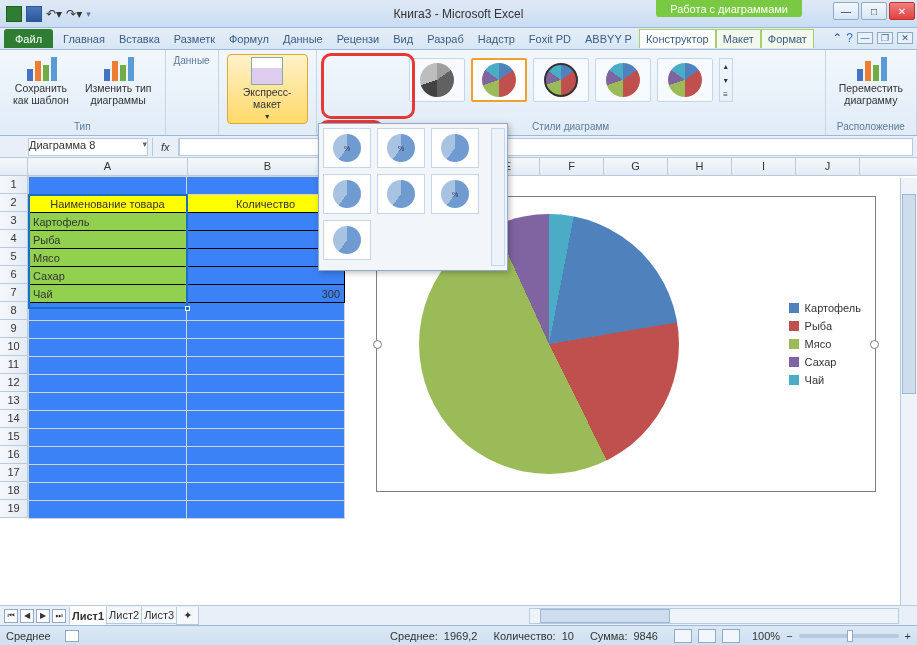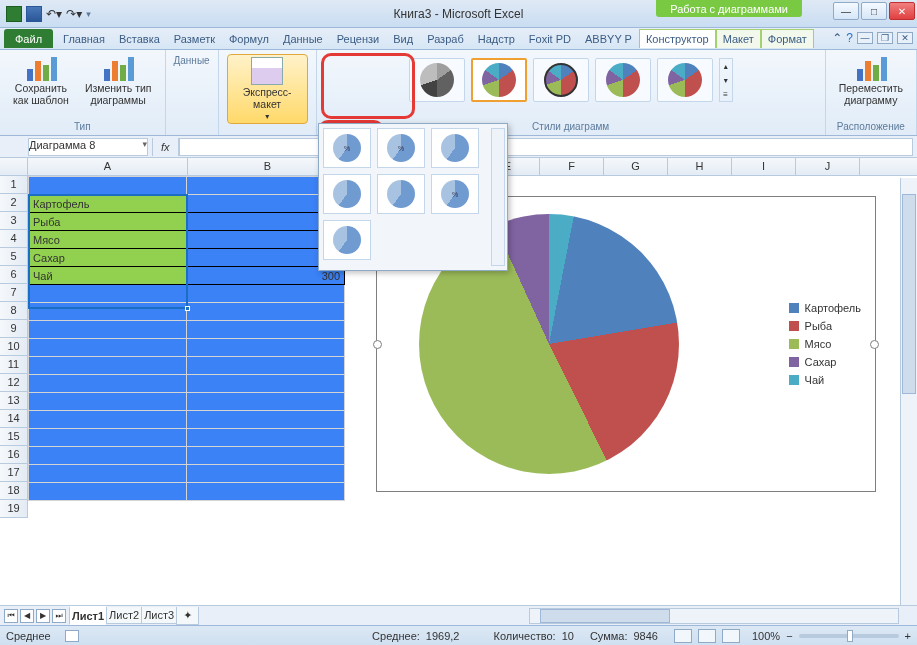--- a/index.html
+++ b/index.html
@@ -399,20 +399,24 @@
     <div class="rh">19</div>
   </div>
   <div class="cells">
     <table class="sheet">
       <tbody>
           <tr>
             <td class="A"></td>
             <td class="B"></td>
           </tr>
       <tr>
+            <td class="A hdr">Наименование товара</td>
+            <td class="B hdr" style="text-align:center;">Количество</td>
+          </tr>
+      <tr>
             <td class="A green">Картофель</td>
             <td class="B bord"></td>
           </tr>
       <tr>
             <td class="A green">Рыба</td>
             <td class="B bord"></td>
           </tr>
       <tr>
             <td class="A green">Мясо</td>
             <td class="B bord"></td>
@@ -562,21 +566,21 @@
       <div class="thumb"></div>
     </div>
 </div>
 
 <div class="statusbar">
   <span>Среднее</span>
   <span style="width:14px;height:12px;border:1px solid #8faac6;background:#fff;"></span>
   <div class="right">
     <span>Среднее:</span>
     <span>1969,2</span>
-    <span style="margin-left:28px;">Количество:</span>
+    <span style="margin-left:10px;">Количество:</span>
     <span>10</span>
     <span style="margin-left:10px;">Сумма:</span>
     <span>9846</span>
     <span class="viewbtn" style="margin-left:10px;"></span>
     <span class="viewbtn"></span>
     <span class="viewbtn"></span>
     <span style="margin-left:6px;">100%</span>
     <span>−</span>
     <div class="zoom-slider">
         <div class="handle"></div>

